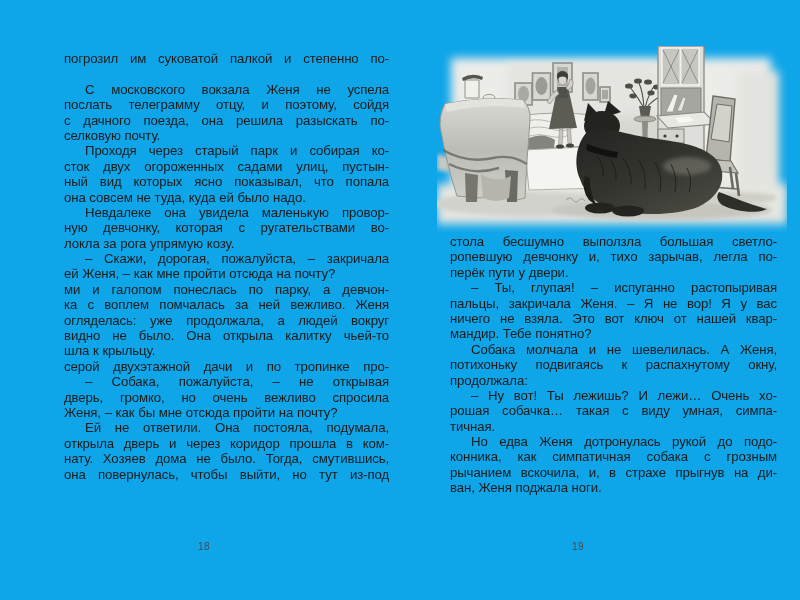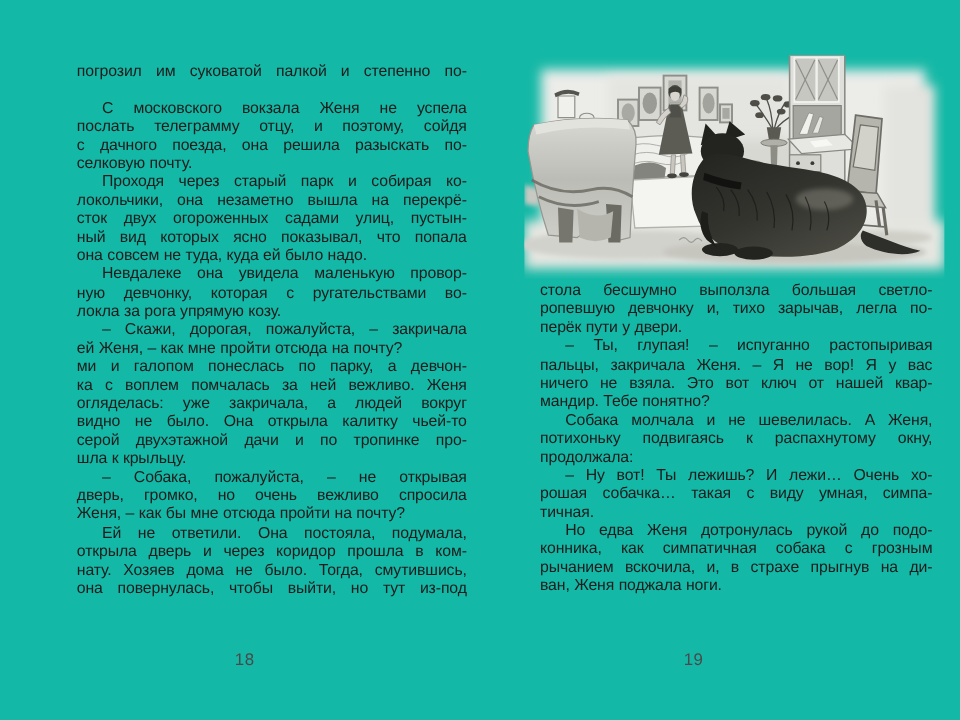--- a/index.html
+++ b/index.html
@@ -1,33 +1,33 @@
 <!DOCTYPE html>
 <html><head>
 <meta charset="utf-8">
 <style>
   html,body{margin:0;padding:0;}
   body{
     width:800px;height:600px;background:#ffffff;
     font-family:"Liberation Sans", sans-serif;
     -webkit-font-smoothing:antialiased;
   }
-  .book{position:relative;width:800px;height:600px;background:#14b8a6;overflow:hidden;}
+  .book{position:relative;width:800px;height:600px;background:#0ea5e9;overflow:hidden;}
   .text-col{position:absolute;color:#1c1c1c;}
   .left-col{left:64px;top:51px;width:325px;}
   .right-col{left:450px;top:234px;width:327px;}
   .tl{
     height:15.4px;line-height:15.45px;font-size:13.2px;
     text-align:justify;text-align-last:justify;
     letter-spacing:-0.1px;word-spacing:0.15px;white-space:nowrap;
   }
   .tl.end{text-align-last:left;}
   .tl.ind{text-indent:21px;}
   .pagenum{
-    position:absolute;top:541px;font-size:14px;color:#4a4a4a;
+    position:absolute;top:541px;font-size:10px;color:#4a4a4a;
     transform:translateX(-50%);letter-spacing:0.5px;text-align:right;
   }
   .pn-left{left:204px;}
   .pn-right{left:578px;}
   figure.illus{position:absolute;left:437px;top:46px;width:350px;height:186px;margin:0;padding:0;}
   figure.illus svg{display:block;}
 </style>
 </head>
 <body>
 
@@ -35,35 +35,34 @@
 
   <main>
     <div class="text-col left-col">
         <div class="tl">погрозил им суковатой палкой и степенно по-</div>
         <div class="tl">&nbsp;</div>
         <div class="tl ind">С московского вокзала Женя не успела</div>
         <div class="tl">послать телеграмму отцу, и поэтому, сойдя</div>
         <div class="tl">с дачного поезда, она решила разыскать по-</div>
         <div class="tl end">селковую почту.</div>
         <div class="tl ind">Проходя через старый парк и собирая ко-</div>
-        <div class="tl">локольчики, она незаметно вышла на перекрё-</div>
         <div class="tl">сток двух огороженных садами улиц, пустын-</div>
         <div class="tl">ный вид которых ясно показывал, что попала</div>
         <div class="tl end">она совсем не туда, куда ей было надо.</div>
         <div class="tl ind">Невдалеке она увидела маленькую провор-</div>
         <div class="tl">ную девчонку, которая с ругательствами во-</div>
         <div class="tl end">локла за рога упрямую козу.</div>
         <div class="tl ind">– Скажи, дорогая, пожалуйста, – закричала</div>
         <div class="tl end">ей Женя, – как мне пройти отсюда на почту?</div>
         <div class="tl">ми и галопом понеслась по парку, а девчон-</div>
         <div class="tl">ка с воплем помчалась за ней вежливо. Женя</div>
-        <div class="tl">огляделась: уже закричала, а людей вокруг</div>
+        <div class="tl">огляделась: уже продолжала, а людей вокруг</div>
         <div class="tl">видно не было. Она открыла калитку чьей-то</div>
+        <div class="tl end">шла к крыльцу.</div>
         <div class="tl">серой двухэтажной дачи и по тропинке про-</div>
-        <div class="tl end">шла к крыльцу.</div>
         <div class="tl ind">– Собака, пожалуйста, – не открывая</div>
         <div class="tl">дверь, громко, но очень вежливо спросила</div>
         <div class="tl end">Женя, – как бы мне отсюда пройти на почту?</div>
         <div class="tl ind">Ей не ответили. Она постояла, подумала,</div>
         <div class="tl">открыла дверь и через коридор прошла в ком-</div>
         <div class="tl">нату. Хозяев дома не было. Тогда, смутившись,</div>
         <div class="tl">она повернулась, чтобы выйти, но тут из-под</div>
       </div>
     <div class="pagenum pn-left">18</div>
   </main>

